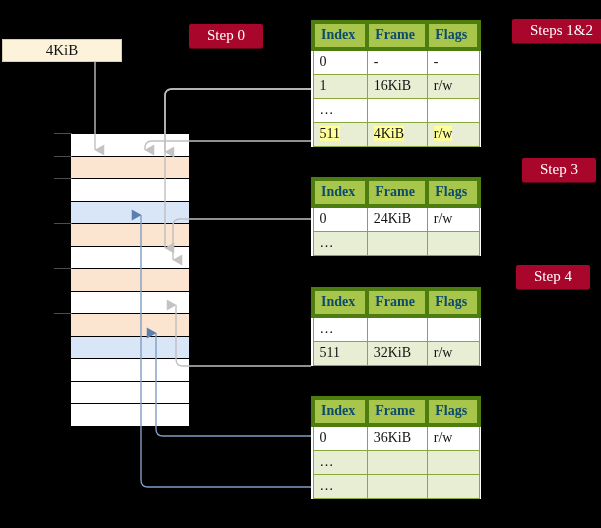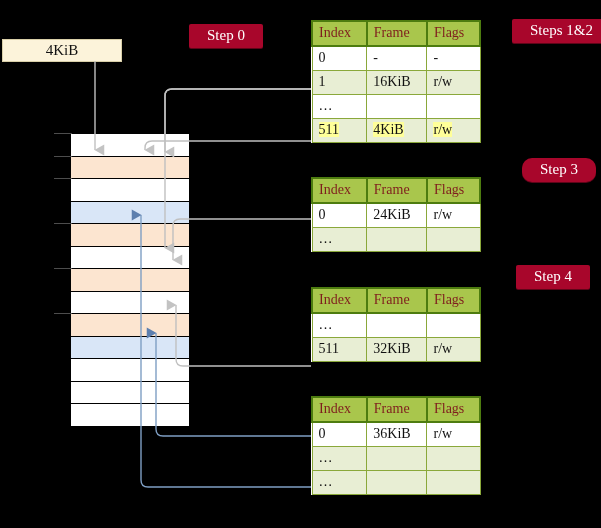--- a/index.html
+++ b/index.html
@@ -51,25 +51,25 @@
   
   .ptable{
     position:absolute;
     border-collapse:collapse;
     font-size:14px;
     background:#ffffff;
     box-shadow:1px 1px 0 rgba(0,0,0,.35);
   }
   .ptable th{
     background:#a9c64c;
-    color:#7f1d1d;
-    font-weight:normal;
+    color:#0c4a6e;
+    font-weight:bold;
     text-align:left;
     padding:3px 6px 4px 6px;
-    border:2px solid #4d7c0f;
+    border:4px solid #4d7c0f;
     font-size:14px;
     white-space:nowrap;
   }
   .ptable td{
     border:1px solid #8aa83a;
     padding:3px 6px 4px 6px;
     color:#111;
     background:#ffffff;
     white-space:nowrap;
     height:14px;
@@ -142,21 +142,21 @@
 
       <path d="M311,436 L163,436 Q156,436 156,429 L156,333" marker-end="url(#ab)"></path>
 
       <path d="M311,487 L148,487 Q141,487 141,480 L141,215" marker-end="url(#ab)"></path>
     </g>
   </svg>
 
   <div id="badges">
       <div class="badge" style="left: 189px; top: 24px; width: 58px;">Step 0</div>
       <div class="badge" style="left: 512px; top: 19px; width: 83px;">Steps 1&amp;2</div>
-      <div class="badge" style="left: 522px; top: 158px; width: 58px; border-radius: 10px;">Step 3</div>
+      <div class="badge" style="left: 522px; top: 158px; width: 58px;">Step 3</div>
       <div class="badge" style="left: 516px; top: 265px; width: 58px;">Step 4</div>
     </div>
 
   <div id="tables">
       <table class="ptable" style="left: 311px; top: 20px; width: 170px;">
         <thead>
           <tr>
             <th>Index</th>
             <th>Frame</th>
             <th>Flags</th>

